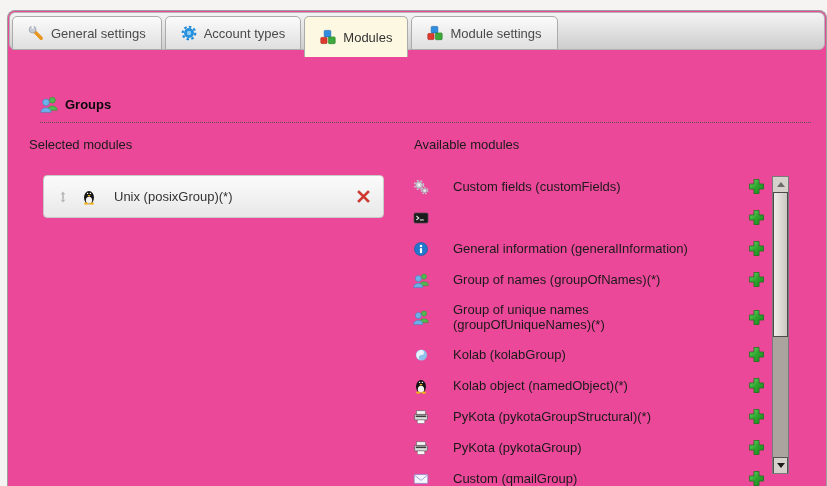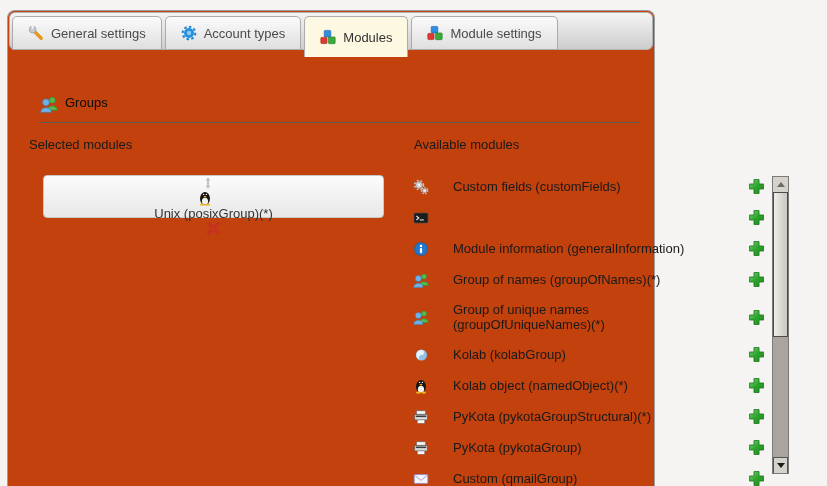--- a/index.html
+++ b/index.html
@@ -6,25 +6,25 @@
   body{
     width:827px;height:486px;position:relative;overflow:hidden;
     background:#F5F4F2;
     font-family:"Liberation Sans","DejaVu Sans",sans-serif;
     font-size:13px;color:#222;
   }
   .ic{display:inline-block;vertical-align:middle;flex:none;}
 
   
   .panel{
-    position:absolute;left:7px;top:10px;width:648px;height:476px;
+    position:absolute;left:7px;top:10px;width:820px;height:476px;
     box-sizing:border-box;
     border:1px solid #9E9E9E;border-bottom:none;
     border-radius:8px 8px 0 0;
-    background:#c2410c;
+    background:#ec4899;
   }
   
   .tabbar{
     position:absolute;left:1px;top:1px;right:1px;height:38px;
     box-sizing:border-box;
     border:1px solid #B3B3B3;border-radius:6px;
     background:linear-gradient(#F4F4F4,#CDCDCD);
   }
   .tabs{position:absolute;left:2px;top:3px;display:flex;gap:3px;z-index:2;}
   .tab{
@@ -33,35 +33,35 @@
     border:1px solid #ABABAB;border-radius:5px 5px 0 0;
     background:linear-gradient(#FBFBFB,#DFDFDF);
     color:#4A4A4A;cursor:pointer;white-space:nowrap;
   }
   .tab.active{
     height:41px;background:#FCF8E1;border-bottom:none;color:#333;
   }
   
   .section-header{
     position:absolute;left:32px;right:15px;top:84px;
-    display:flex;align-items:flex-start;gap:7px;
-    font-weight:normal;color:#0A0A0A;
+    display:flex;align-items:center;gap:7px;
+    font-weight:bold;color:#0A0A0A;
     border-bottom:1px dotted #555;padding-bottom:9px;
   }
   
   .col-heading{position:absolute;top:126px;color:#1A1A1A;}
   .col-heading.sel{left:21px;}
   .col-heading.avail{left:406px;}
   
   .selected-box{
     position:absolute;left:35px;top:164px;width:341px;height:43px;
     box-sizing:border-box;
     border:1px solid #C9C9C9;border-radius:4px;
     background:linear-gradient(#FBFBFB,#E8E8E8);
-    display:flex;align-items:center;padding:0 12px;flex-direction:column;
+    display:flex;align-items:center;padding:0 12px;
   }
   .selected-box .handle{margin-right:11px;cursor:grab;}
   .selected-box .mod-icon{margin-right:17px;}
   .selected-box .lbl{flex:1;color:#333;}
   .del-btn{background:none;border:none;padding:0;cursor:pointer;line-height:0;}
   
   .avail-list{
     position:absolute;left:405px;top:167px;width:352px;
     display:flex;flex-direction:column;gap:14px;
   }
@@ -249,21 +249,21 @@
       <button class="add-btn">
         <svg class="ic" width="17" height="17">
             <use href="#i-plus"></use>
           </svg>
       </button>
     </div>
     <div class="avail-row">
       <svg class="ic" width="16" height="16">
           <use href="#i-info"></use>
         </svg>
-      <span class="lbl">Module information (generalInformation)</span>
+      <span class="lbl">General information (generalInformation)</span>
       <button class="add-btn">
         <svg class="ic" width="17" height="17">
             <use href="#i-plus"></use>
           </svg>
       </button>
     </div>
     <div class="avail-row">
       <svg class="ic" width="16" height="16">
           <use href="#i-group"></use>
         </svg>

